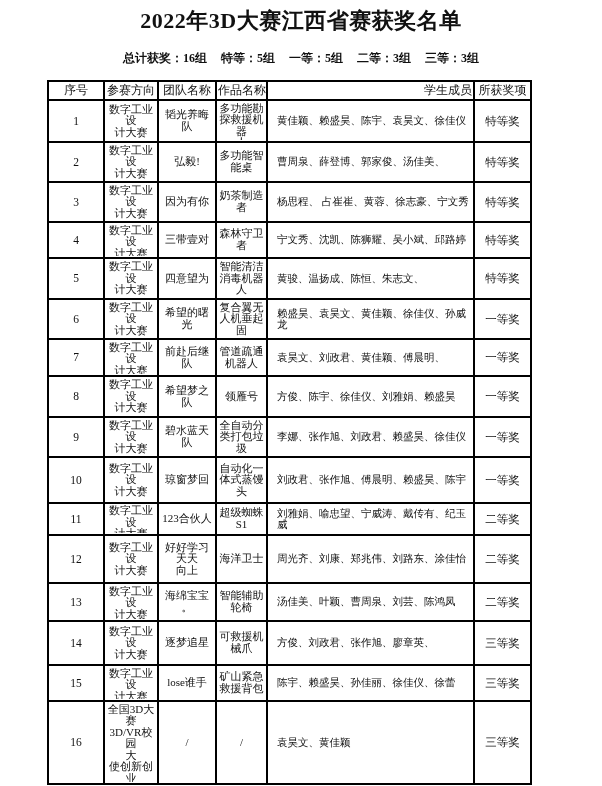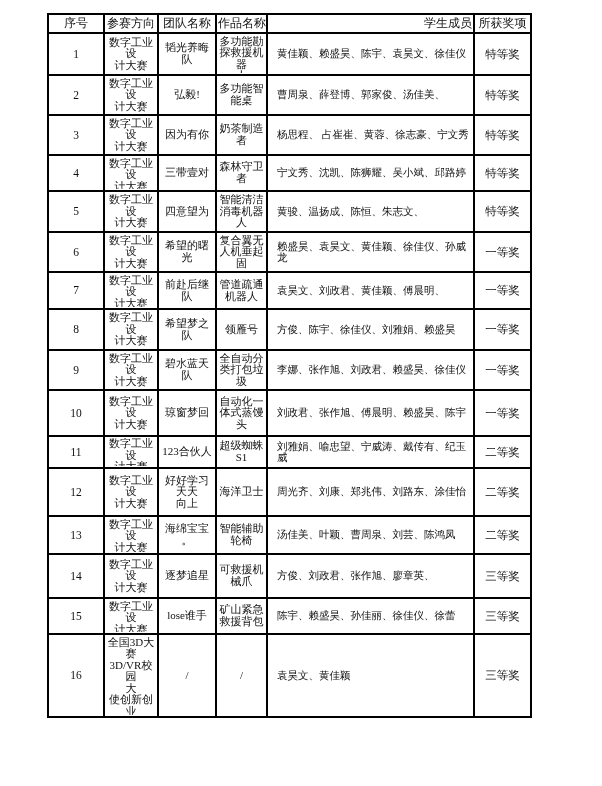--- a/index.html
+++ b/index.html
@@ -44,21 +44,25 @@
   }
   td.t-members{text-align:left;font-size:10.5px;padding-left:9px;}
   td.t-members .cellbox{overflow:hidden;}
   td.t-award{text-align:center;font-size:11.5px;}
 </style>
 </head>
 <body>
 
 <div class="page">
 
-
+  <div class="doc-title">2022年3D大赛江西省赛获奖名单</div>
+
+  <div class="summary-line">
+    <span class="part">总计获奖：16组</span><span class="part">特等：5组</span><span class="part">一等：5组</span><span class="part">二等：3组</span><span class="part">三等：3组</span>
+  </div>
 
   <table class="awards">
     <colgroup>
       <col class="c-no">
         <col class="c-dir">
         <col class="c-team">
         <col class="c-work">
         <col class="c-members">
         <col class="c-award">
     </colgroup>

